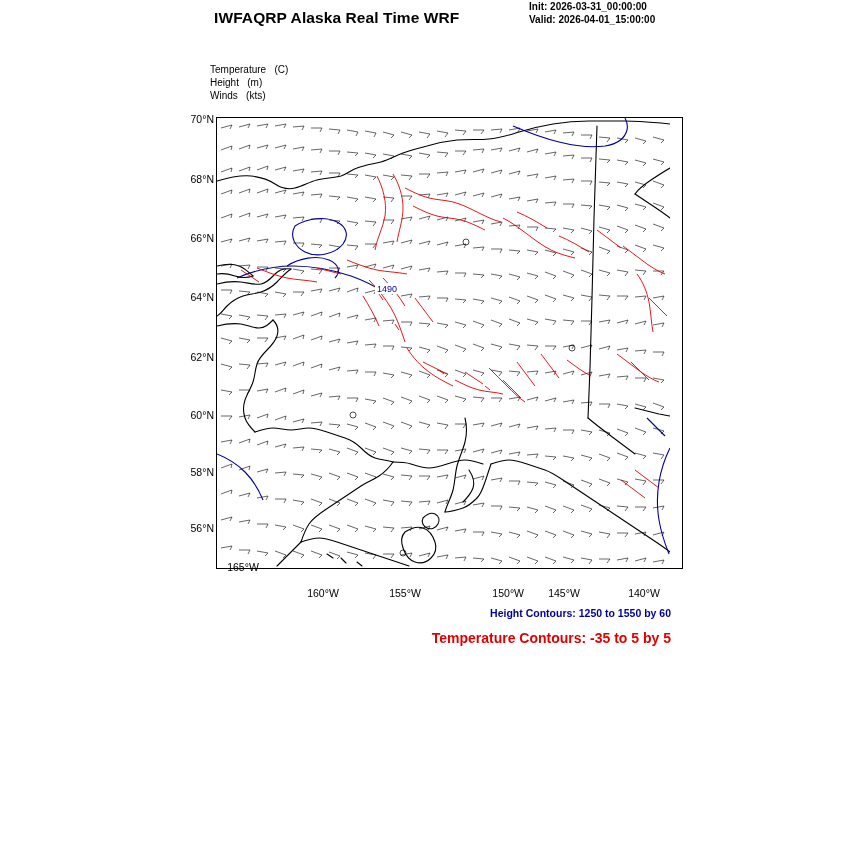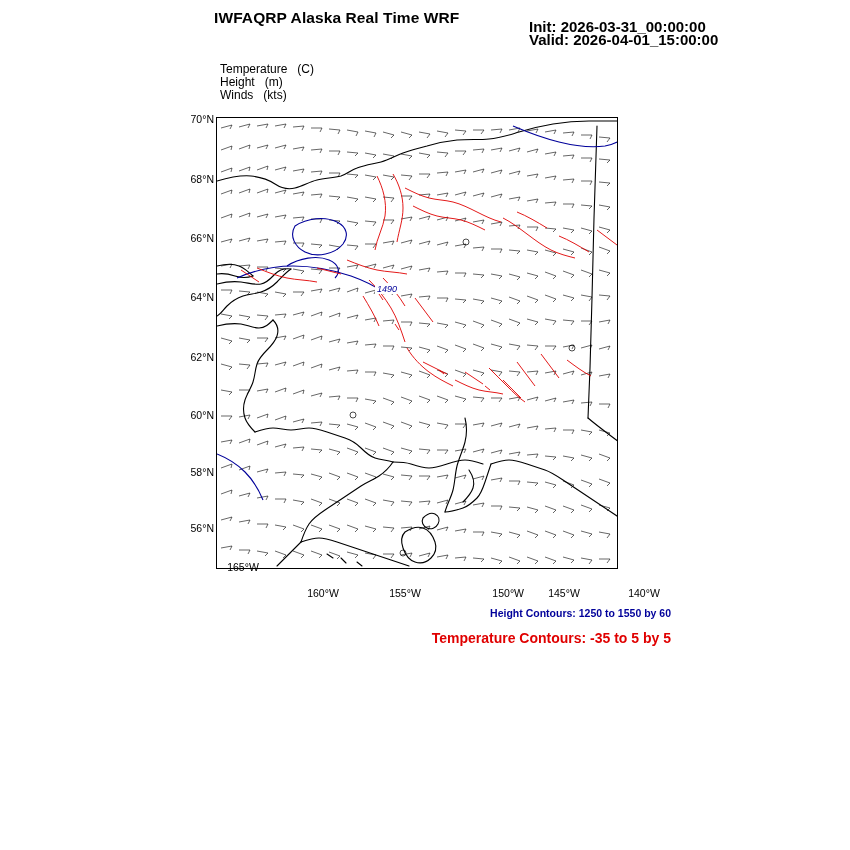--- a/index.html
+++ b/index.html
@@ -28,50 +28,49 @@
     top: 9px;
     width: 280px;
     font-size: 15.5px;
     font-weight: bold;
     letter-spacing: 0.1px;
     white-space: nowrap;
   }
   .init-block {
     position: absolute;
     left: 529px;
-    top: 20px;
-    font-size: 15px;
+    top: 0;
+    font-size: 10px;
     font-weight: bold;
     line-height: 13px;
     white-space: nowrap;
   }
   .init-block div { white-space: nowrap; }
 
   
   .varlegend {
     position: absolute;
-    left: 220px;
+    left: 210px;
     top: 63px;
-    font-size: 12px;
+    font-size: 10px;
     line-height: 13.2px;
   }
   .varlegend .row { display: block; white-space: pre; }
 
   
   .plot {
     position: absolute;
     left: 216px;
     top: 117px;
-    width: 402px;
+    width: 467px;
     height: 452px;
     border: 1px solid #000;
     box-sizing: border-box;
     overflow: hidden;
     background: #ffffff;
-    font-style: italic;
   }
   .plot svg { display: block; }
 
   
   .ylabel {
     position: absolute;
     text-align: right;
     width: 46px;
     font-size: 10.5px;
     white-space: nowrap;

